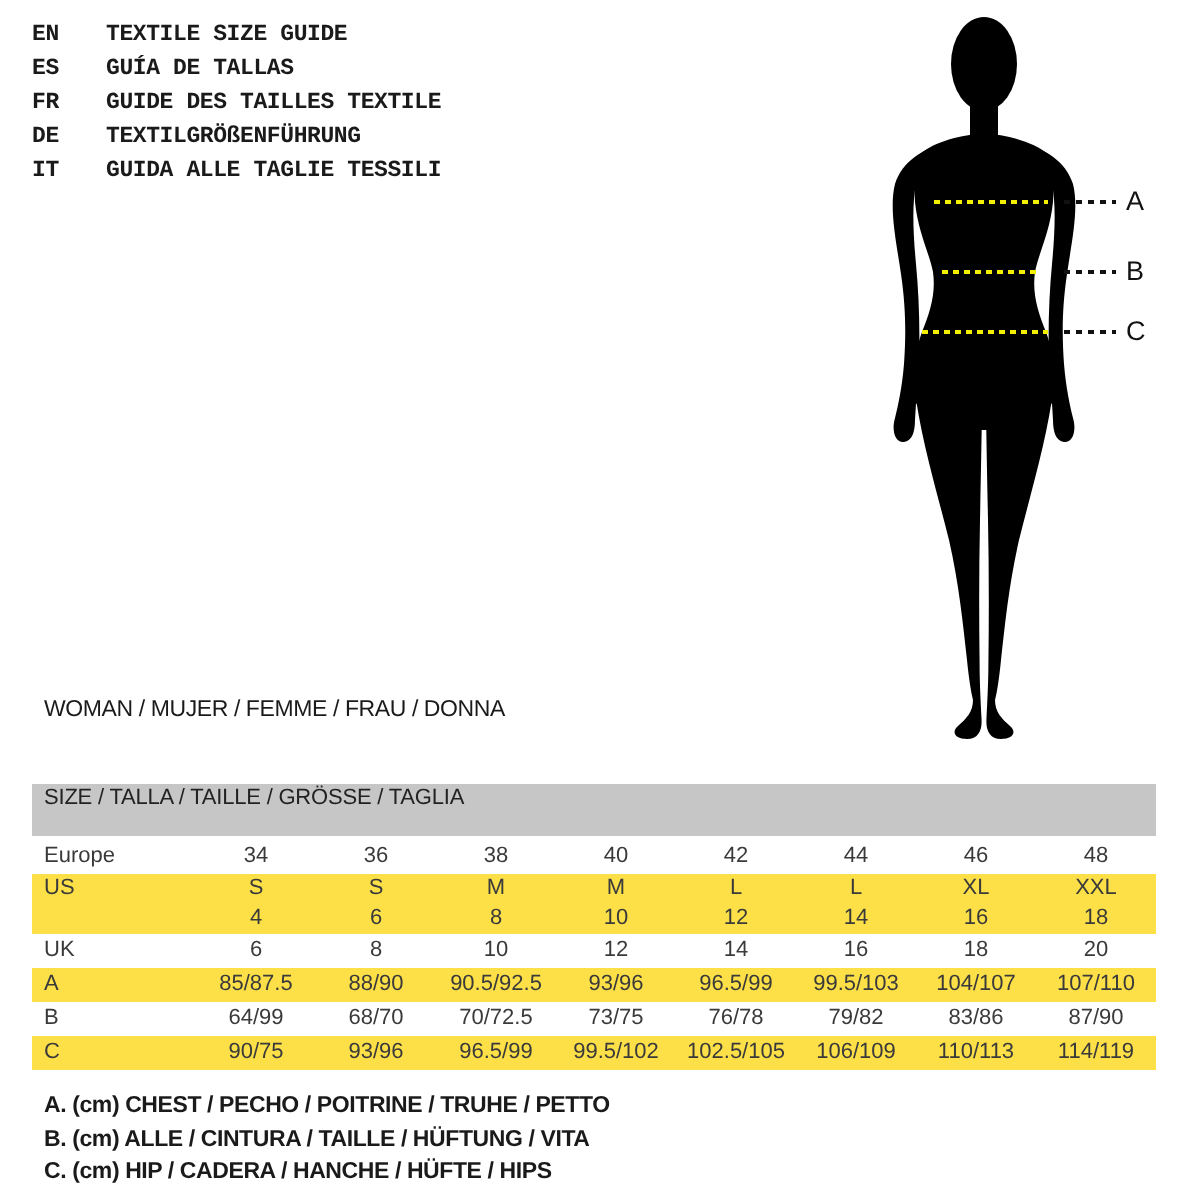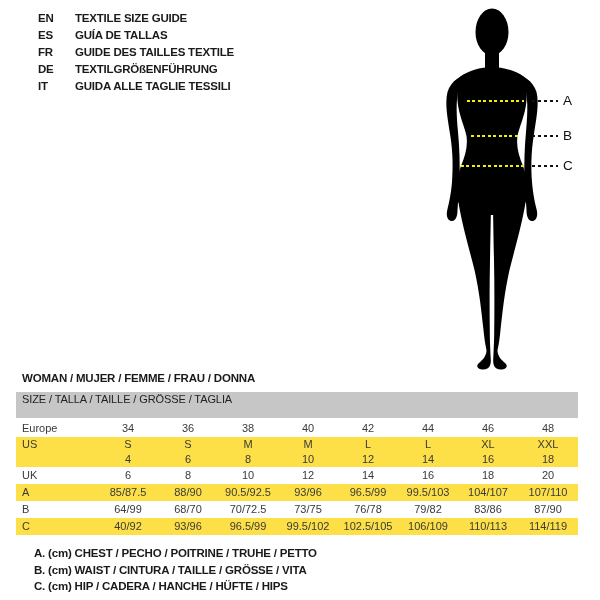--- a/index.html
+++ b/index.html
@@ -1,54 +1,54 @@
 <!DOCTYPE html>
 <html><head>
 <meta charset="utf-8">
 <style>
   html,body{margin:0;padding:0;}
   body{
     width:600px;height:600px;position:relative;background:#ffffff;
     font-family:"Liberation Sans", sans-serif;color:#1a1a1a;overflow:hidden;
   }
   
-  .lang-list{position:absolute;left:38px;top:9px;}
+  .lang-list{position:absolute;left:16px;top:9px;font-family:Liberation Mono, monospace;}
   .lang-row{display:flex;height:17px;align-items:center;}
   .lang-code{width:37px;font-size:11.5px;font-weight:bold;letter-spacing:-0.2px;}
   .lang-text{font-size:11.5px;font-weight:bold;letter-spacing:-0.2px;white-space:nowrap;}
   
   .figure-wrap{position:absolute;left:400px;top:4px;width:190px;height:372px;}
   .measure-line{position:absolute;height:2px;}
   .dash-yellow{background:repeating-linear-gradient(to right,#f2ef00 0 3px,transparent 3px 5.5px);}
   .dash-black{background:repeating-linear-gradient(to right,#111 0 3px,transparent 3px 6px);}
   .m-a-y{left:467px;top:100px;width:57px;}
   .m-b-y{left:471px;top:135px;width:49px;}
   .m-c-y{left:461px;top:165px;width:63px;}
   .m-a-b{left:532px;top:100px;width:26px;}
   .m-b-b{left:532px;top:135px;width:26px;}
   .m-c-b{left:532px;top:165px;width:26px;}
   .m-label{position:absolute;left:563px;font-size:13.5px;color:#111;}
   .m-a-l{top:93px;} .m-b-l{top:128px;} .m-c-l{top:158px;}
   
-  .section-title{position:absolute;left:22px;top:372px;font-size:11.5px;font-weight:bold;letter-spacing:-0.2px;}
+  .section-title{position:absolute;left:22px;top:349px;font-size:11.5px;font-weight:normal;letter-spacing:-0.2px;}
   
   .size-table-wrap{position:absolute;left:16px;top:392px;width:562px;}
   .table-header{background:#c6c6c6;height:26px;line-height:14px;font-size:11px;color:#222;
     padding-left:6px;letter-spacing:-0.1px;margin-bottom:2px;box-sizing:border-box;}
   table.size-table{border-collapse:collapse;width:562px;table-layout:fixed;}
   table.size-table td{font-size:11px;color:#3a3a3a;text-align:center;padding:0;height:17px;line-height:17px;margin-top:42px;}
   table.size-table td.row-label{text-align:left;padding-left:6px;width:82px;}
   table.size-table col.c-label{width:82px;}
   table.size-table col.c-val{width:60px;}
   tr.shade td{background:#fde047;}
   tr.us-row td{height:30px;line-height:15px;vertical-align:top;}
   tr.us-row td div{height:15px;line-height:15px;}
   
   .legend{position:absolute;left:22px;top:545px;}
-  .legend-line{font-size:11.5px;font-weight:bold;letter-spacing:-0.2px;line-height:16.5px;white-space:nowrap;margin-left:12px;}
+  .legend-line{font-size:11.5px;font-weight:bold;letter-spacing:-0.2px;line-height:16.5px;white-space:nowrap;}
 </style>
 </head>
 <body>
 
 <div class="lang-list">
   <div class="lang-row">
     <span class="lang-code">EN</span>
     <span class="lang-text">TEXTILE SIZE GUIDE</span>
   </div>
   <div class="lang-row">
@@ -243,30 +243,30 @@
         <td>68/70</td>
         <td>70/72.5</td>
         <td>73/75</td>
         <td>76/78</td>
         <td>79/82</td>
         <td>83/86</td>
         <td>87/90</td>
       </tr>
       <tr class="shade">
         <td class="row-label">C</td>
-        <td>40/92</td>
+        <td>90/75</td>
         <td>93/96</td>
         <td>96.5/99</td>
         <td>99.5/102</td>
         <td>102.5/105</td>
         <td>106/109</td>
         <td>110/113</td>
         <td>114/119</td>
       </tr>
     </tbody>
   </table>
 </div>
 
 <div class="legend">
   <div class="legend-line">A. (cm) CHEST / PECHO / POITRINE / TRUHE / PETTO</div>
-  <div class="legend-line">B. (cm) WAIST / CINTURA / TAILLE / GRÖSSE / VITA</div>
+  <div class="legend-line">B. (cm) ALLE / CINTURA / TAILLE / HÜFTUNG / VITA</div>
   <div class="legend-line">C. (cm) HIP / CADERA / HANCHE / HÜFTE / HIPS</div>
 </div>
 
 </body></html>

